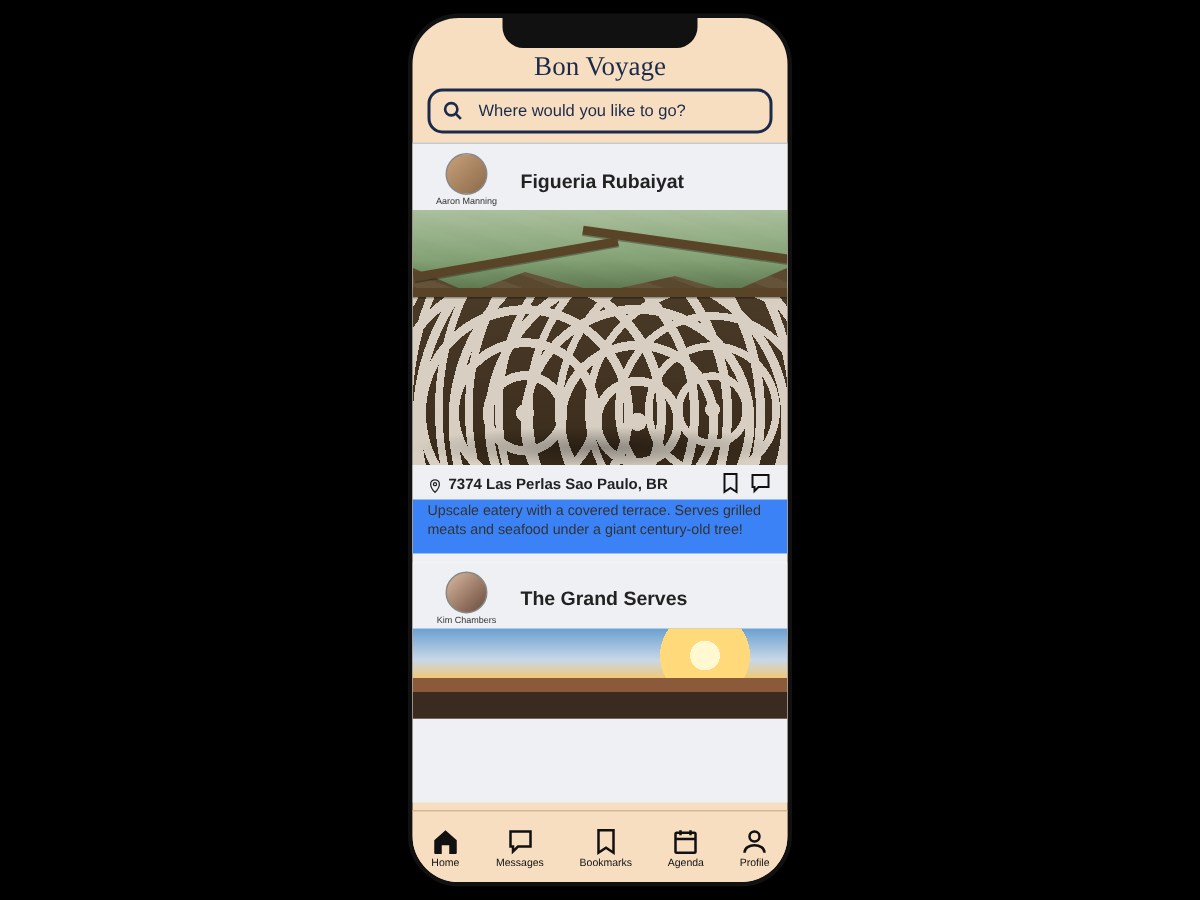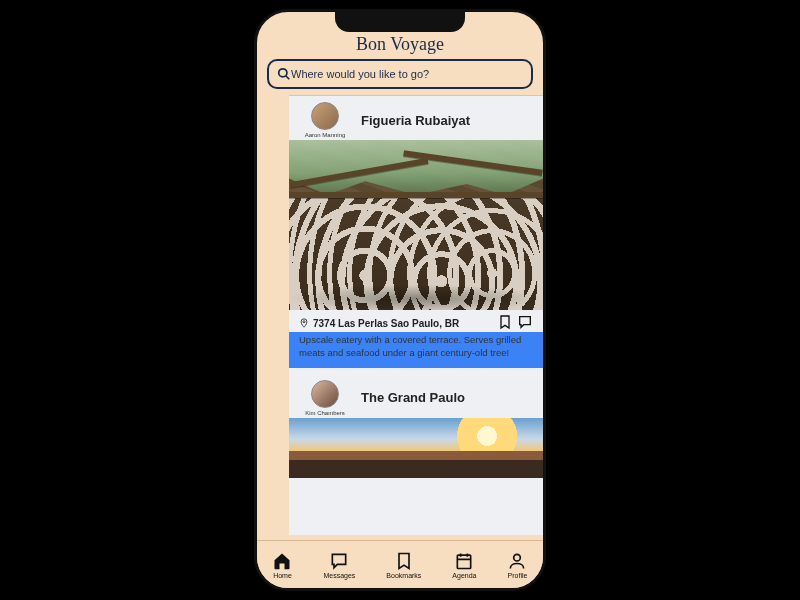--- a/index.html
+++ b/index.html
@@ -7,21 +7,21 @@
     background: #000;
     width: 800px;
     height: 600px;
     font-family: -apple-system, BlinkMacSystemFont, "Segoe UI", Arial, sans-serif;
     display: flex;
     align-items: center;
     justify-content: center;
     overflow: hidden;
   }
   .phone {
-    width: 292px;
+    width: 256px;
     height: 582px;
     background: #f7dec0;
     border-radius: 34px;
     border: 3px solid #111;
     position: relative;
     overflow: hidden;
   }
   .notch {
     position: absolute;
     top: 0; left: 50%; transform: translateX(-50%);
@@ -40,35 +40,34 @@
     padding-bottom: 4px;
   }
   .search-bar {
     margin: 0 10px 6px 10px;
     border: 2px solid #1a2a4a;
     border-radius: 10px;
     height: 30px;
     display: flex;
     align-items: center;
     padding: 0 8px;
-    gap: 0;
+    gap: 10px;
     background: #f7dec0;
   }
   .search-bar svg { flex: none; }
   .search-bar input {
     border: none; outline: none; background: transparent;
     font-size: 11px; color: #1a2a4a; width: 100%;
   }
   .search-bar input::placeholder { color: #1a2a4a; }
   .feed {
     background: #eef0f3;
     height: 440px;
     overflow: hidden;
     border-top: 1px solid #c8c8c8;
-    margin-left: 32px;
   }
   .post {
     background: #fff;
     margin-bottom: 6px;
   }
   .post-head {
     display: flex;
     align-items: center;
     gap: 10px;
     padding: 6px 10px 2px 10px;
@@ -209,21 +208,21 @@
       </div>
       <div class="post-desc">Upscale eatery with a covered terrace. Serves grilled meats and seafood under a giant century-old tree!</div>
     </div>
 
     <div class="post">
       <div class="post-head">
         <div class="author">
           <div class="avatar avatar2"></div>
           <div class="author-name">Kim Chambers</div>
         </div>
-        <div class="post-title">The Grand Paulo</div>
+        <div class="post-title">The Grand Serves</div>
       </div>
       <div class="canyon-bg"></div>
     </div>
 
   </div>
 
   <div class="tabbar">
     <div class="tab">
       <svg viewBox="0 0 24 24" fill="#111">
           <path d="M3 11l9-8 9 8v10a1 1 0 01-1 1h-5v-7h-6v7H4a1 1 0 01-1-1z"></path>

